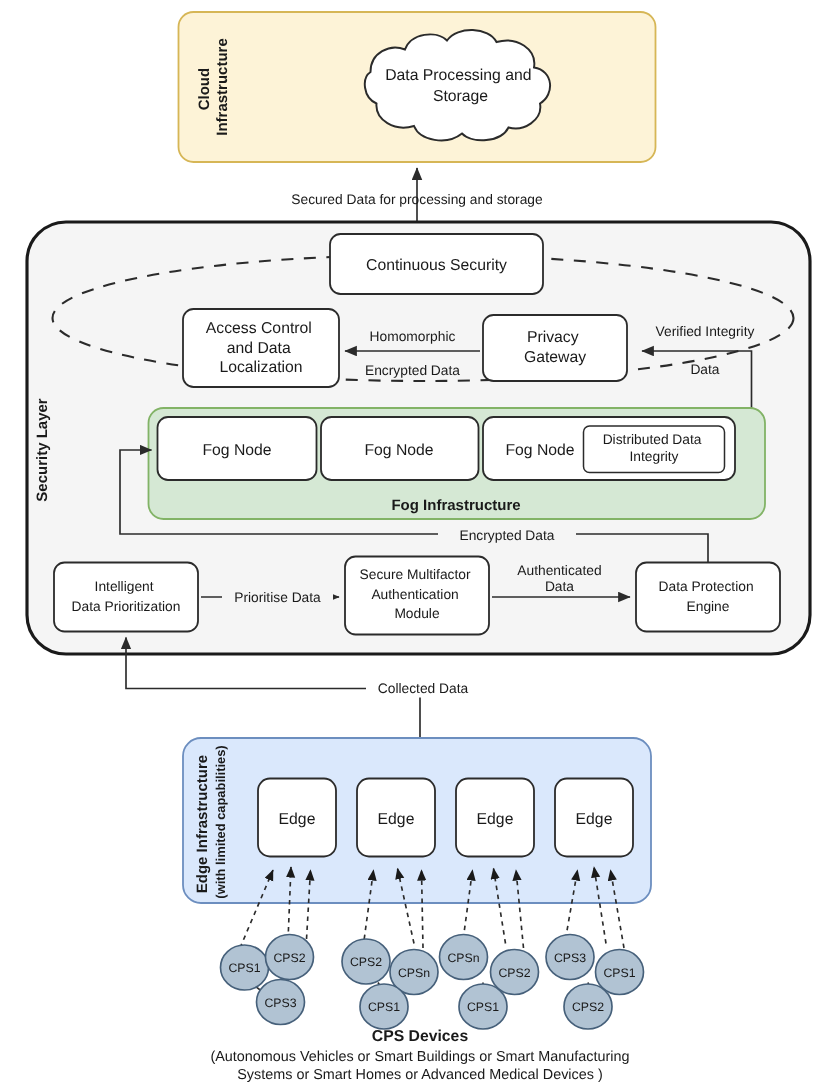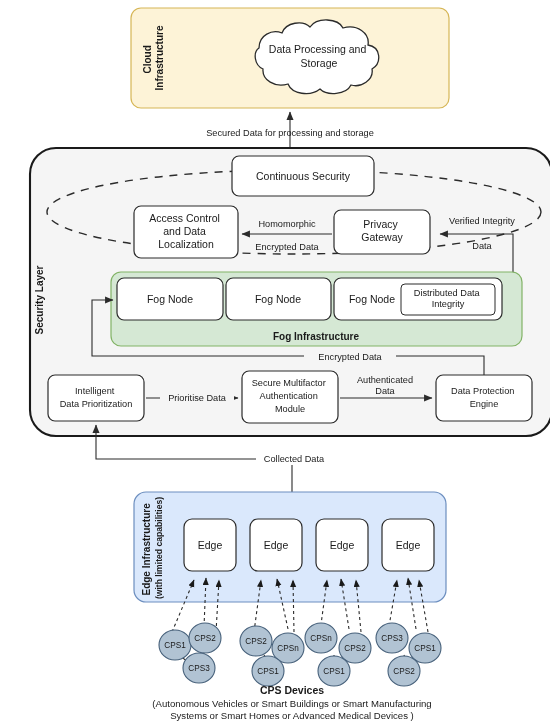--- a/index.html
+++ b/index.html
@@ -10,21 +10,21 @@
   body {
     width: 550px;
     height: 726px;
     position: relative;
     font-family: "Liberation Sans", sans-serif;
     color: #1a1a1a;
     overflow: hidden;
   }
   #stage {
     position: absolute;
-    left: 16px; top: 0;
+    left: 4px; top: 0;
     width: 520px; height: 726px;
   }
   svg.layer {
     position: absolute;
     left: 0; top: 0;
     width: 550px;
     height: 726px;
     overflow: visible;
   }
   .node-text {

